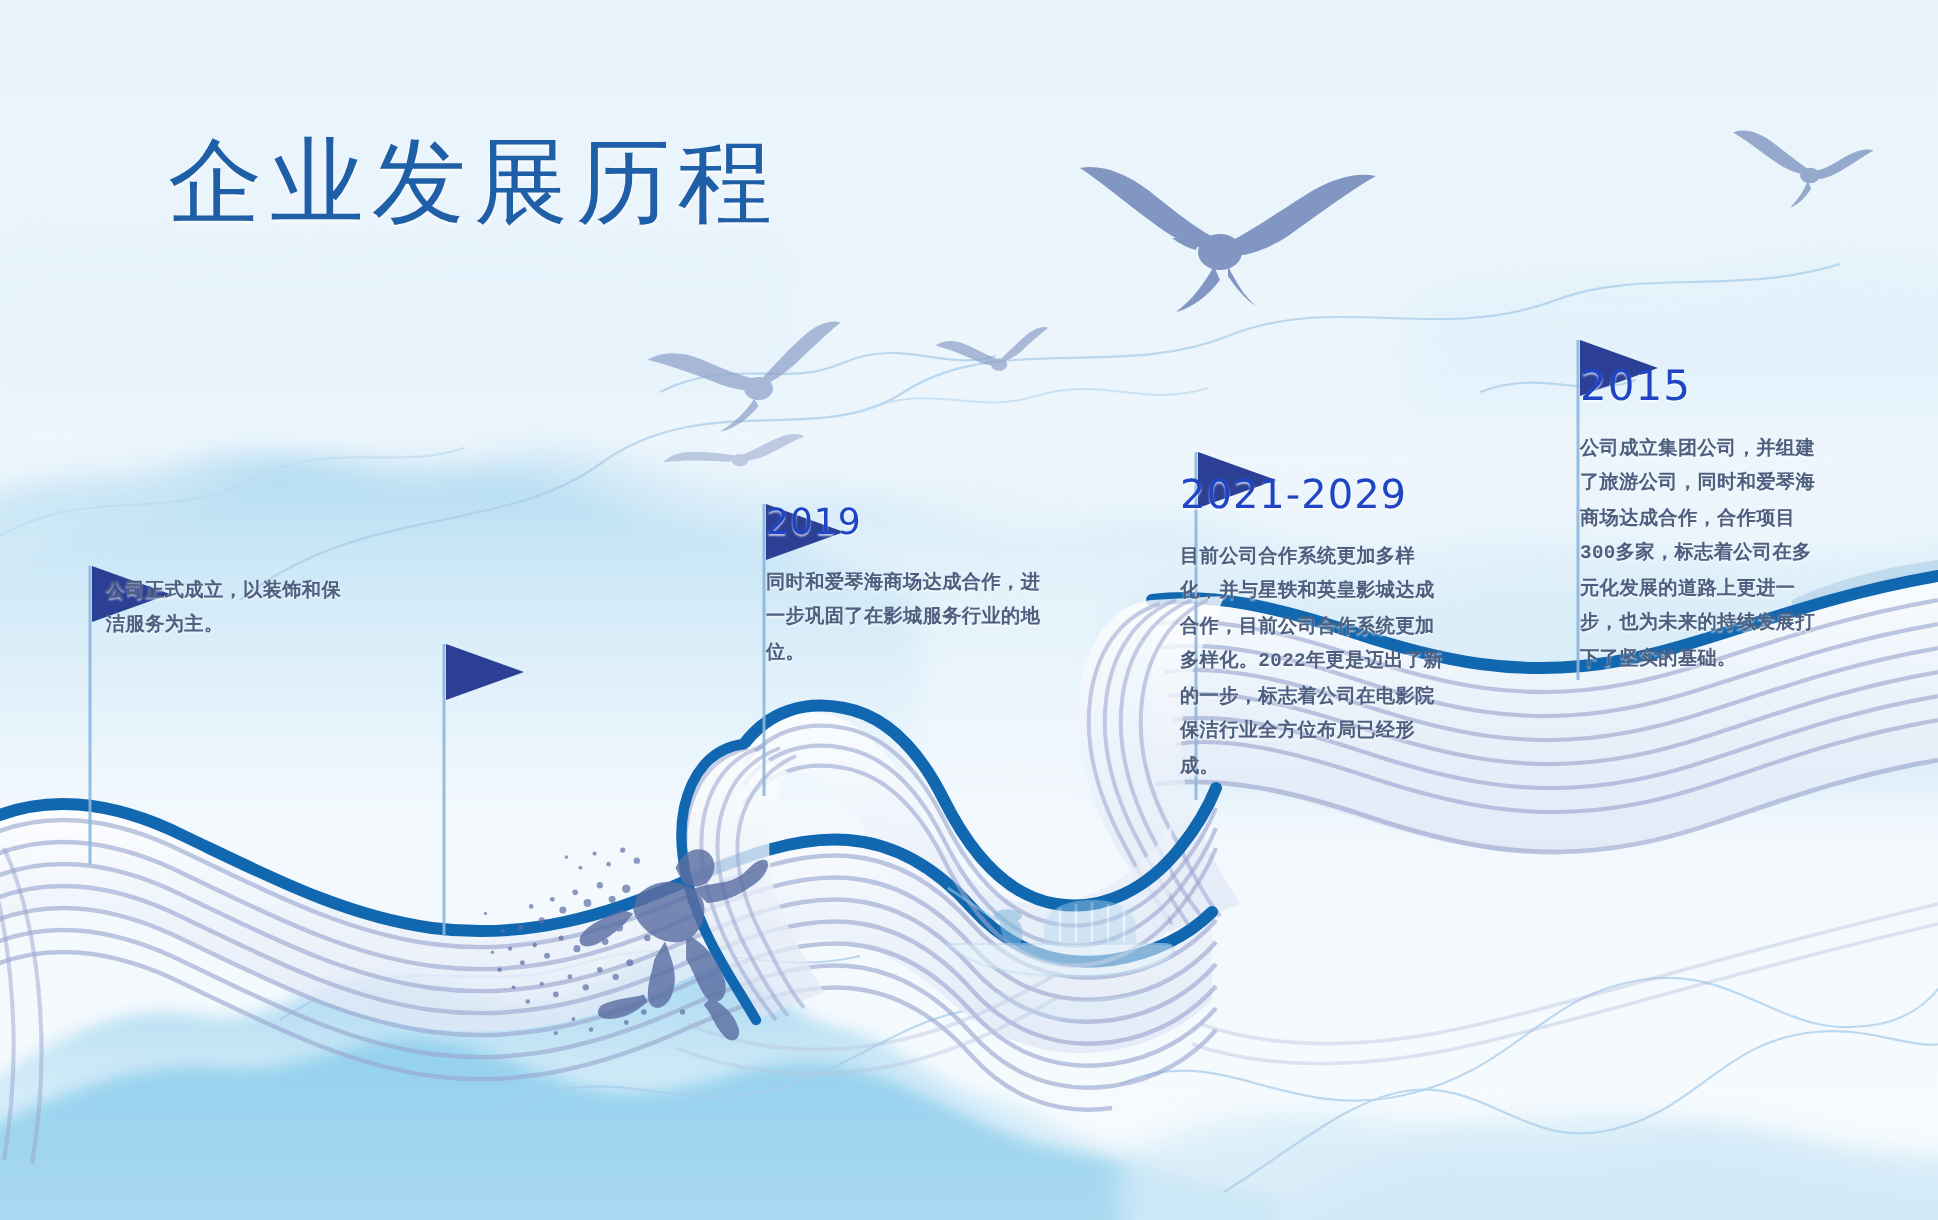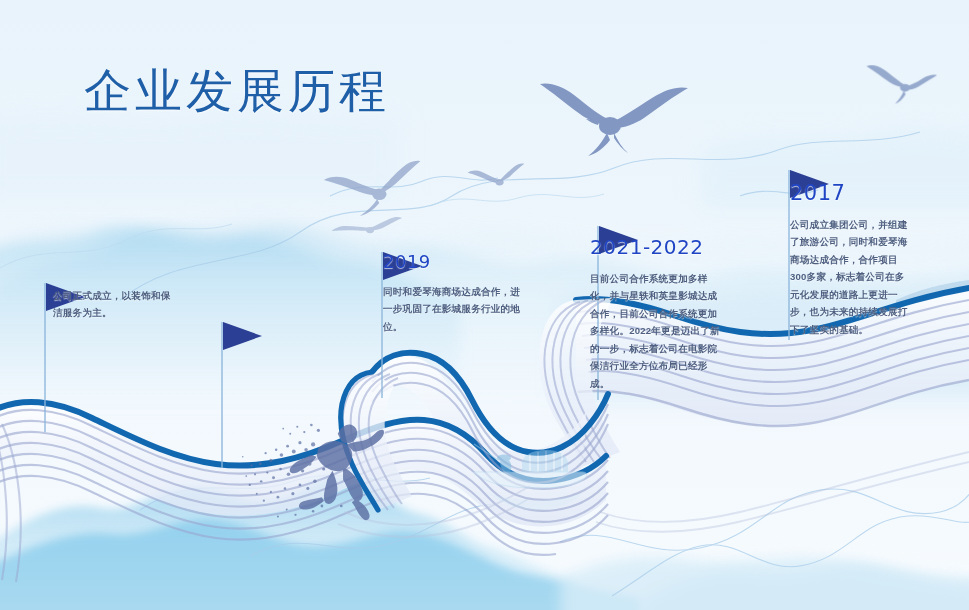--- a/index.html
+++ b/index.html
@@ -29,21 +29,21 @@
   
   .milestone{position:absolute;}
   .year{
     font-size:18px;font-weight:400;color:#1f45c4;letter-spacing:.5px;
     font-family:"DejaVu Sans","Liberation Sans",sans-serif;
     margin:0 0 11px 0;white-space:nowrap;
     text-shadow:0 1px 1px rgba(255,255,255,.7);
   }
   .desc{
     font-size:9.6px;line-height:1.82;color:#4e5f80;font-weight:bold;
-    font-family:Liberation Sans, sans-serif;
+    font-family:Liberation Mono, monospace;
     letter-spacing:.2px;
     text-shadow:0 1px 1px rgba(255,255,255,.6);
   }
   #m2012{left:53px;top:287px;width:126px;}
   #m2015{left:215px;top:323px;width:124px;}
   #m2019{left:383px;top:251px;width:144px;}
   #m2021{left:590px;top:235px;width:132px;}
   #m2023{left:790px;top:181px;width:120px;}
   #m2021 .year, #m2023 .year{font-size:20px;}
   #m2023 .year{font-size:21px;}
@@ -462,22 +462,22 @@
 
   <div class="milestone" id="m2015">
   </div>
 
   <div class="milestone" id="m2019">
     <div class="year">2019</div>
     <div class="desc">同时和爱琴海商场达成合作，进一步巩固了在影城服务行业的地位。</div>
   </div>
 
   <div class="milestone" id="m2021">
-    <div class="year">2021-2022</div>
+    <div class="year">2021-2029</div>
     <div class="desc">目前公司合作系统更加多样化，并与星轶和英皇影城达成合作，目前公司合作系统更加多样化。2022年更是迈出了新的一步，标志着公司在电影院保洁行业全方位布局已经形成。</div>
   </div>
 
   <div class="milestone" id="m2023">
-    <div class="year">2017</div>
+    <div class="year">2015</div>
     <div class="desc">公司成立集团公司，并组建了旅游公司，同时和爱琴海商场达成合作，合作项目300多家，标志着公司在多元化发展的道路上更进一步，也为未来的持续发展打下了坚实的基础。</div>
   </div>
 
 </div>
 
 </body></html>

